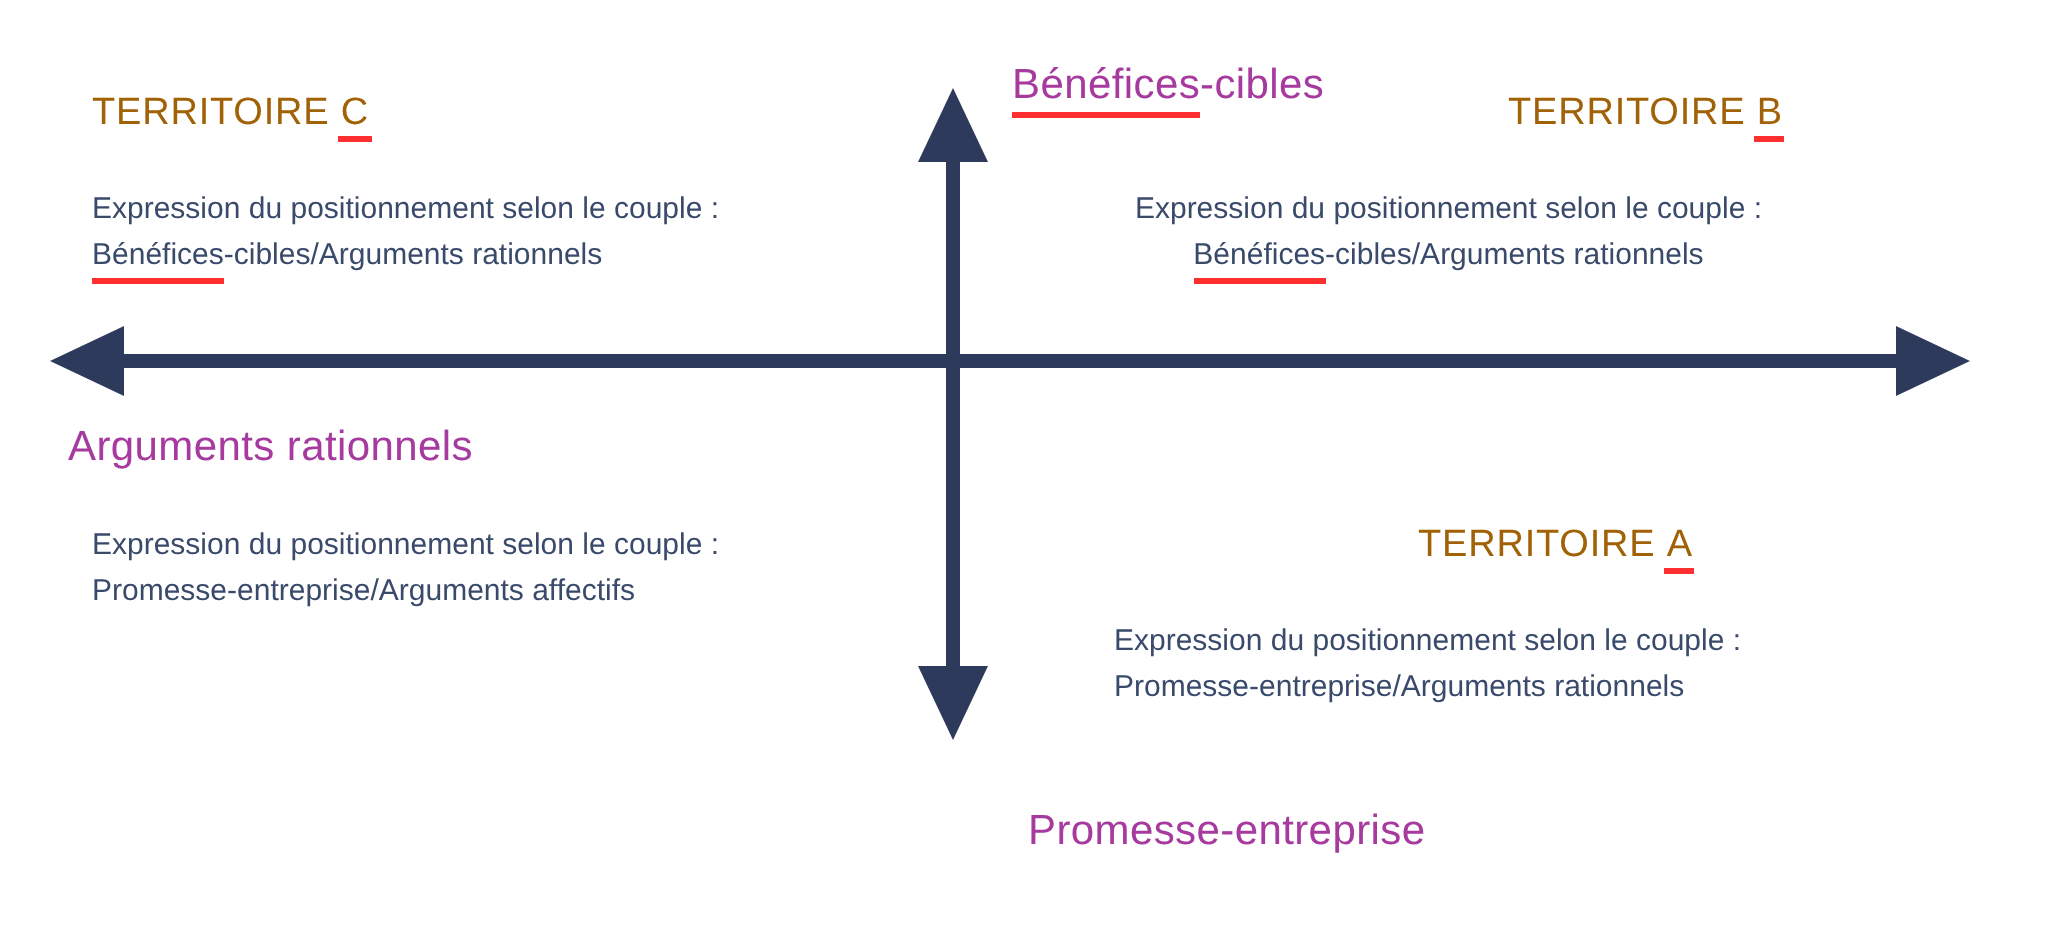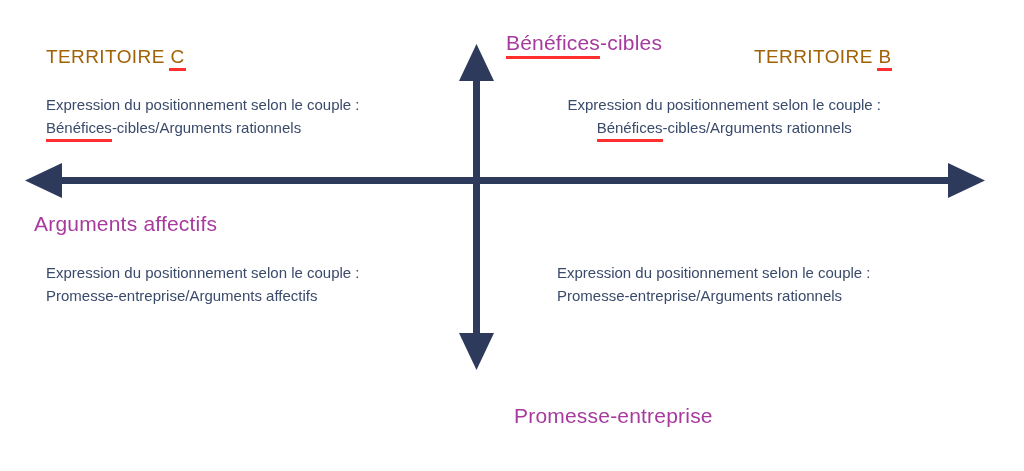--- a/index.html
+++ b/index.html
@@ -142,34 +142,35 @@
 
     <polygon points="476.5,44 459,81 494,81" fill="#2E3A5C"></polygon>
 
     <polygon points="476.5,370 459,333 494,333" fill="#2E3A5C"></polygon>
   </svg>
 
   <div class="axis-label axis-label-top"><span class="u-red">Bénéfices</span><span>-cibles</span></div>
 
   <div class="axis-label axis-label-bottom">Promesse-entreprise</div>
 
-  <div class="axis-label axis-label-left">Arguments affectifs</div>
+  <div class="axis-label axis-label-left">Arguments rationnels</div>
 
 
   <div class="quadrant" id="quadrant-c">
     <p class="q-title"><span>TERRITOIRE </span><span class="letter">C</span></p>
     <p class="q-body"><span>Expression du positionnement selon le couple :</span><br><span class="benef">Bénéfices</span><span>-cibles/Arguments rationnels</span></p>
   </div>
 
   <div class="quadrant" id="quadrant-b">
     <p class="q-title"><span>TERRITOIRE </span><span class="letter">B</span></p>
     <p class="q-body"><span>Expression du positionnement selon le couple :</span><br><span class="benef">Bénéfices</span><span>-cibles/Arguments rationnels</span></p>
   </div>
 
   <div class="quadrant" id="quadrant-d">
     <p class="q-body"><span>Expression du positionnement selon le couple :</span><br><span>Promesse-entreprise/Arguments affectifs</span></p>
   </div>
 
   <div class="quadrant" id="quadrant-a">
+    <p class="q-title"><span>TERRITOIRE </span><span class="letter">A</span></p>
     <p class="q-body"><span>Expression du positionnement selon le couple :</span><br><span>Promesse-entreprise/Arguments rationnels</span></p>
   </div>
 
 </div>
 
 </body></html>

